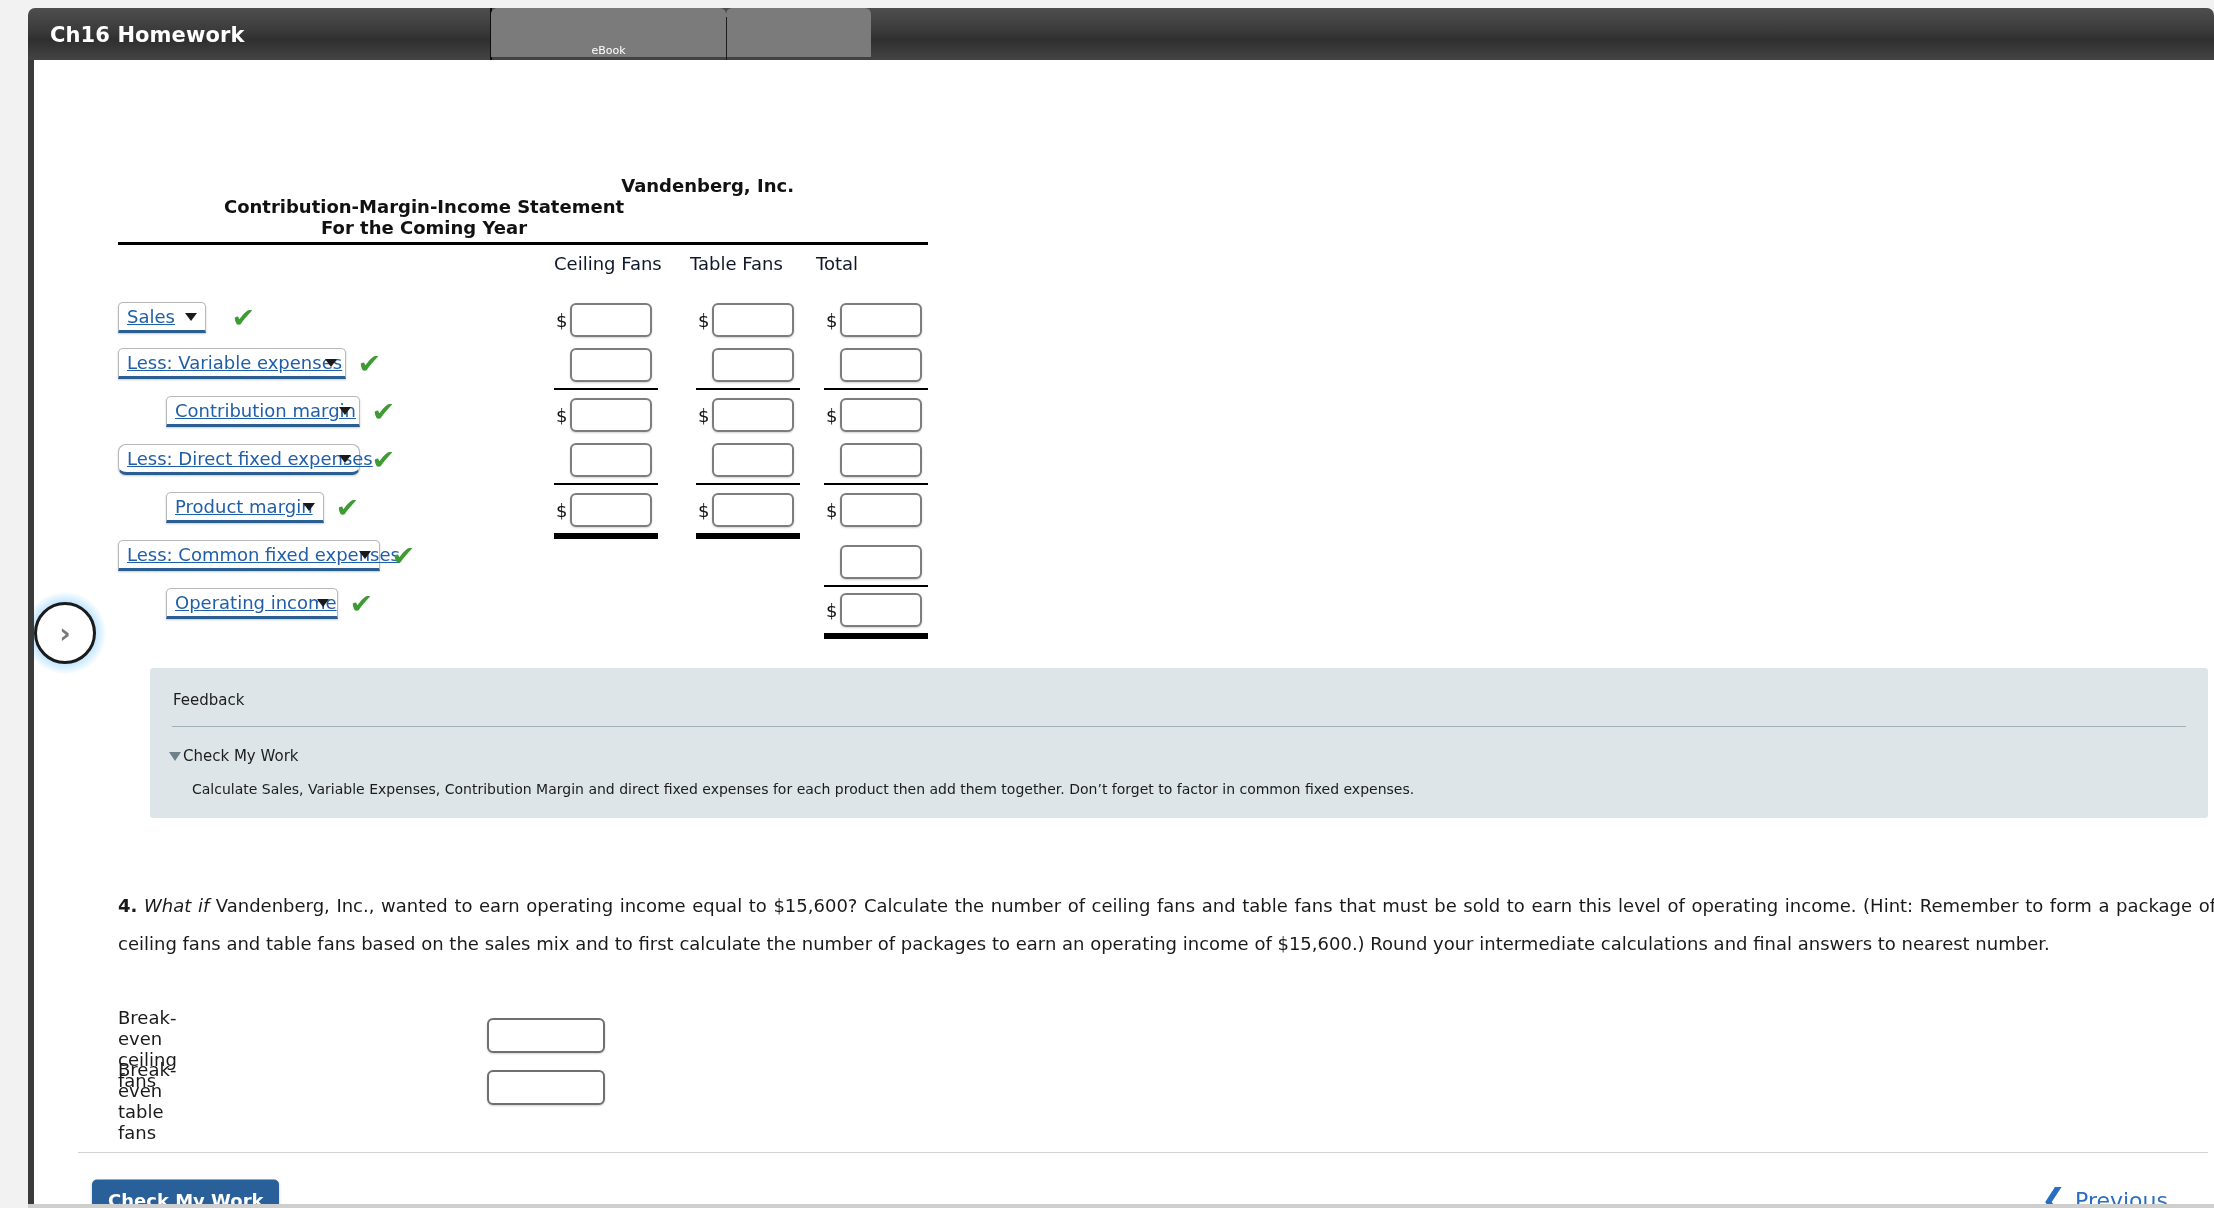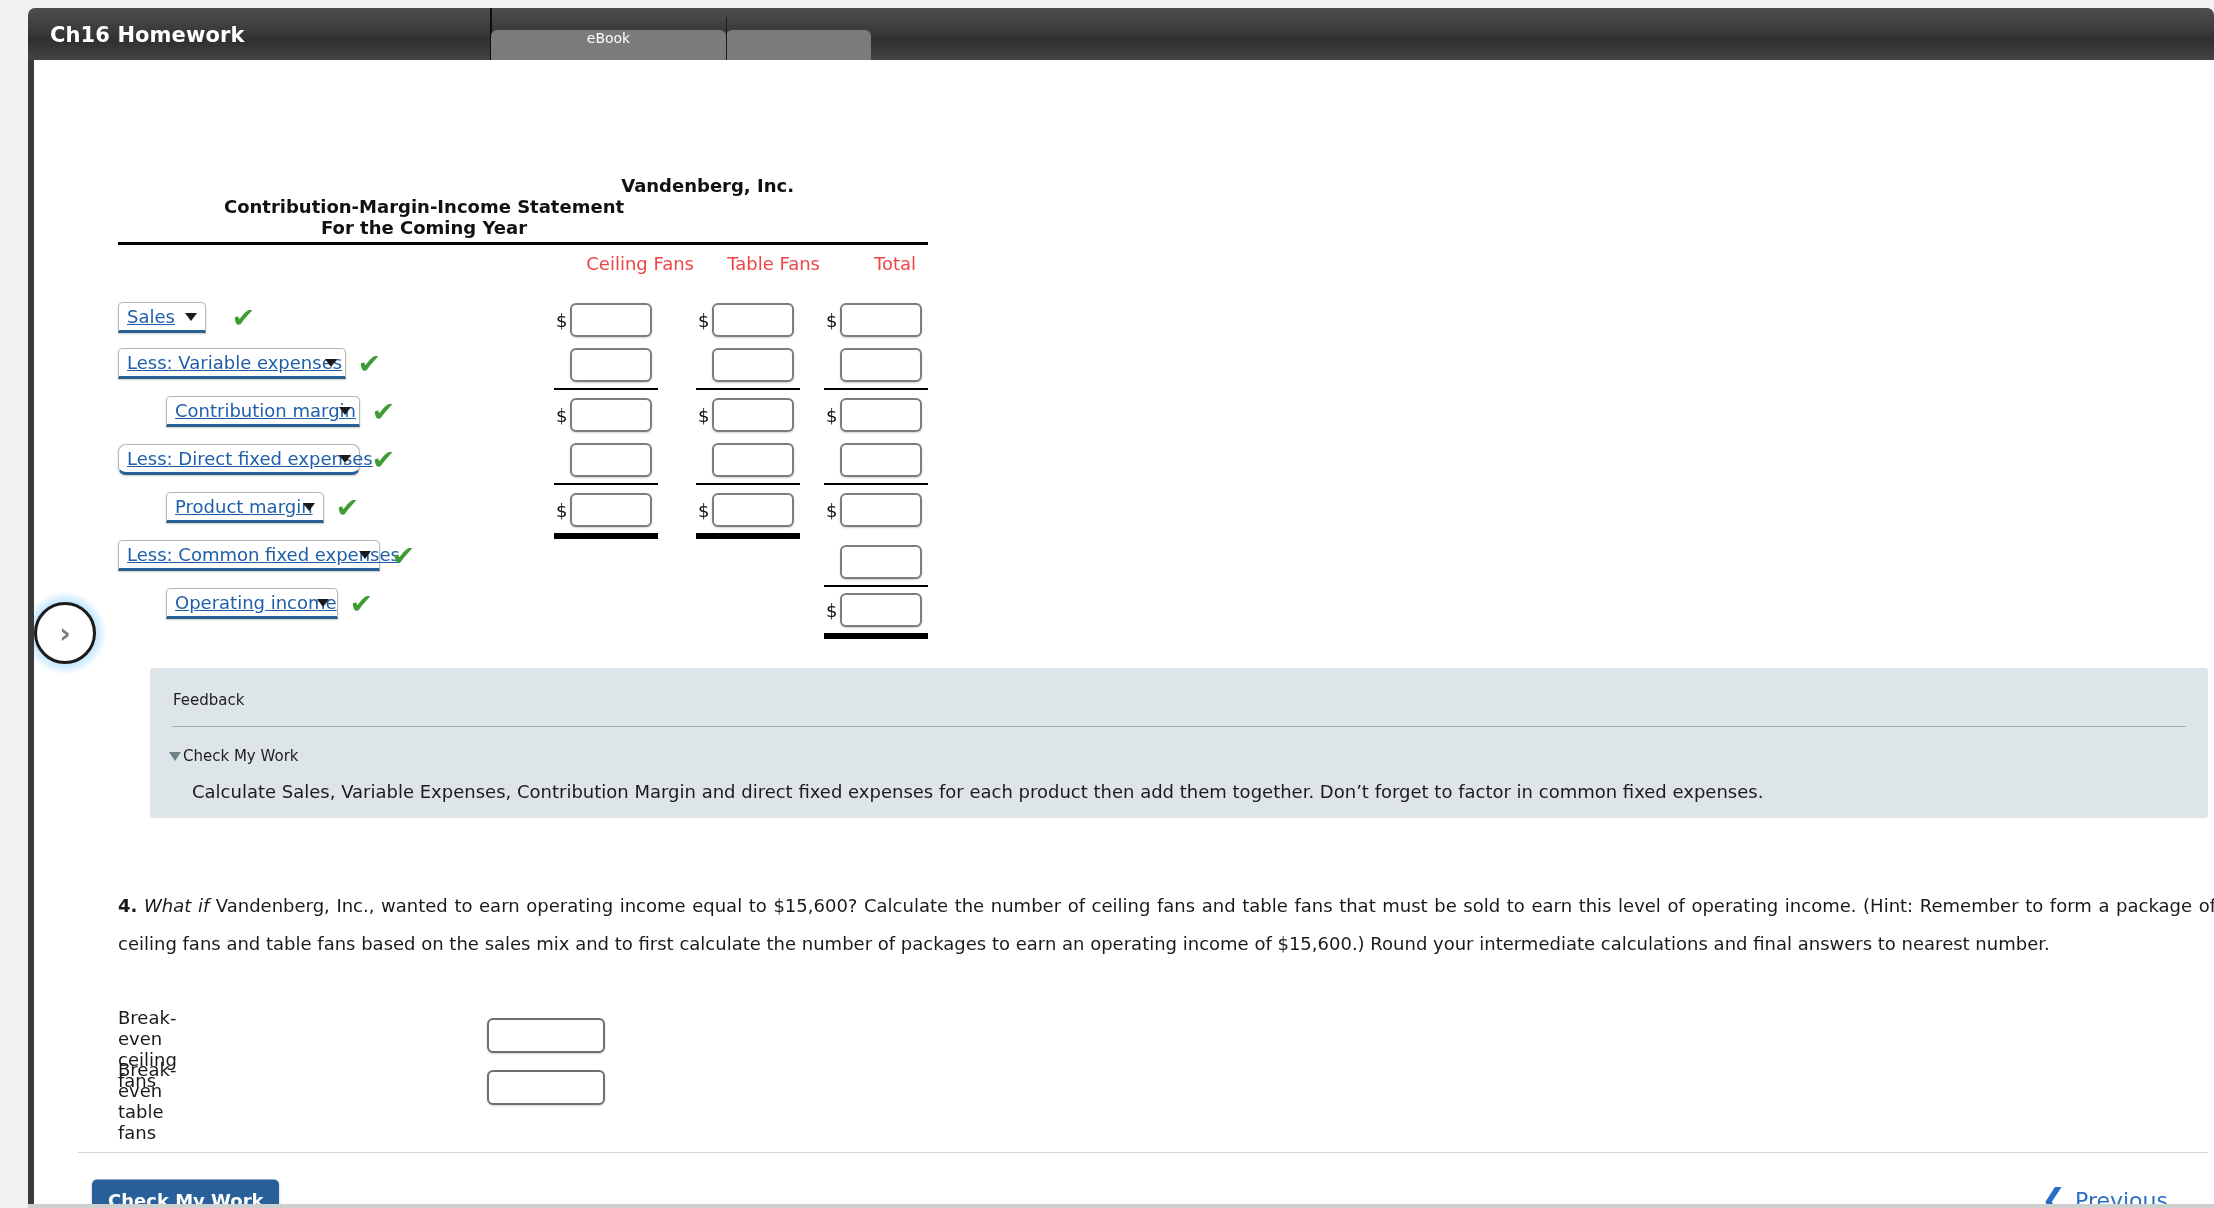--- a/index.html
+++ b/index.html
@@ -37,28 +37,28 @@
     position: absolute;
     left: 22px; top: 15px;
     color: #ffffff;
     font-size: 21px;
     font-weight: bold;
     letter-spacing: .1px;
     white-space: nowrap;
   }
   .tab {
     position: absolute;
-    top: 22px;
+    top: 0;
     height: 49px;
     background: #7b7b7b;
     border-radius: 6px 6px 0 0;
     color: #ffffff;
-    font-size: 14px;
+    font-size: 11px;
     display: flex;
-    align-items: flex-start;
+    align-items: flex-end;
     justify-content: center;
   }
   #tab-ebook { left: 463px; width: 235px; }
   #tab-blank { left: 698px; width: 145px; background: #7b7b7b; }
   .tab-sep {
     position: absolute;
     left: 698px; top: 9px;
     width: 1px; height: 49px;
     background: #1c1c1c;
   }
@@ -135,23 +135,23 @@
   #stmt-topline {
     position: absolute;
     left: 78px; top: 182px;
     width: 810px; height: 3px;
     background: #000000;
   }
 
   .col-head {
     position: absolute;
     font-size: 18px;
-    color: #ef4444;
+    color: #0f172a;
     top: 193px;
-    text-align: right;
+    text-align: left;
   }
   #ch-ceiling { left: 514px; width: 140px; }
   #ch-table   { left: 650px; width: 130px; }
   #ch-total   { left: 776px; width: 100px; }
 
   
   .dd-row { position: absolute; display: flex; align-items: center; }
   .dropdown {
     position: relative;
     height: 31px;
@@ -240,21 +240,21 @@
     position: absolute;
     left: 19px; top: 84px;
     width: 0; height: 0;
     border-left: 6px solid transparent;
     border-right: 6px solid transparent;
     border-top: 9px solid #6e8188;
   }
   #fb-body {
     position: absolute;
     left: 42px; top: 113px;
-    font-size: 18px;
+    font-size: 14px;
     color: #1b1b1b;
     white-space: nowrap;
   }
 
   
   #q4 {
     position: absolute;
     left: 78px; top: 827px;
     width: 2098px;
     font-size: 18px;

